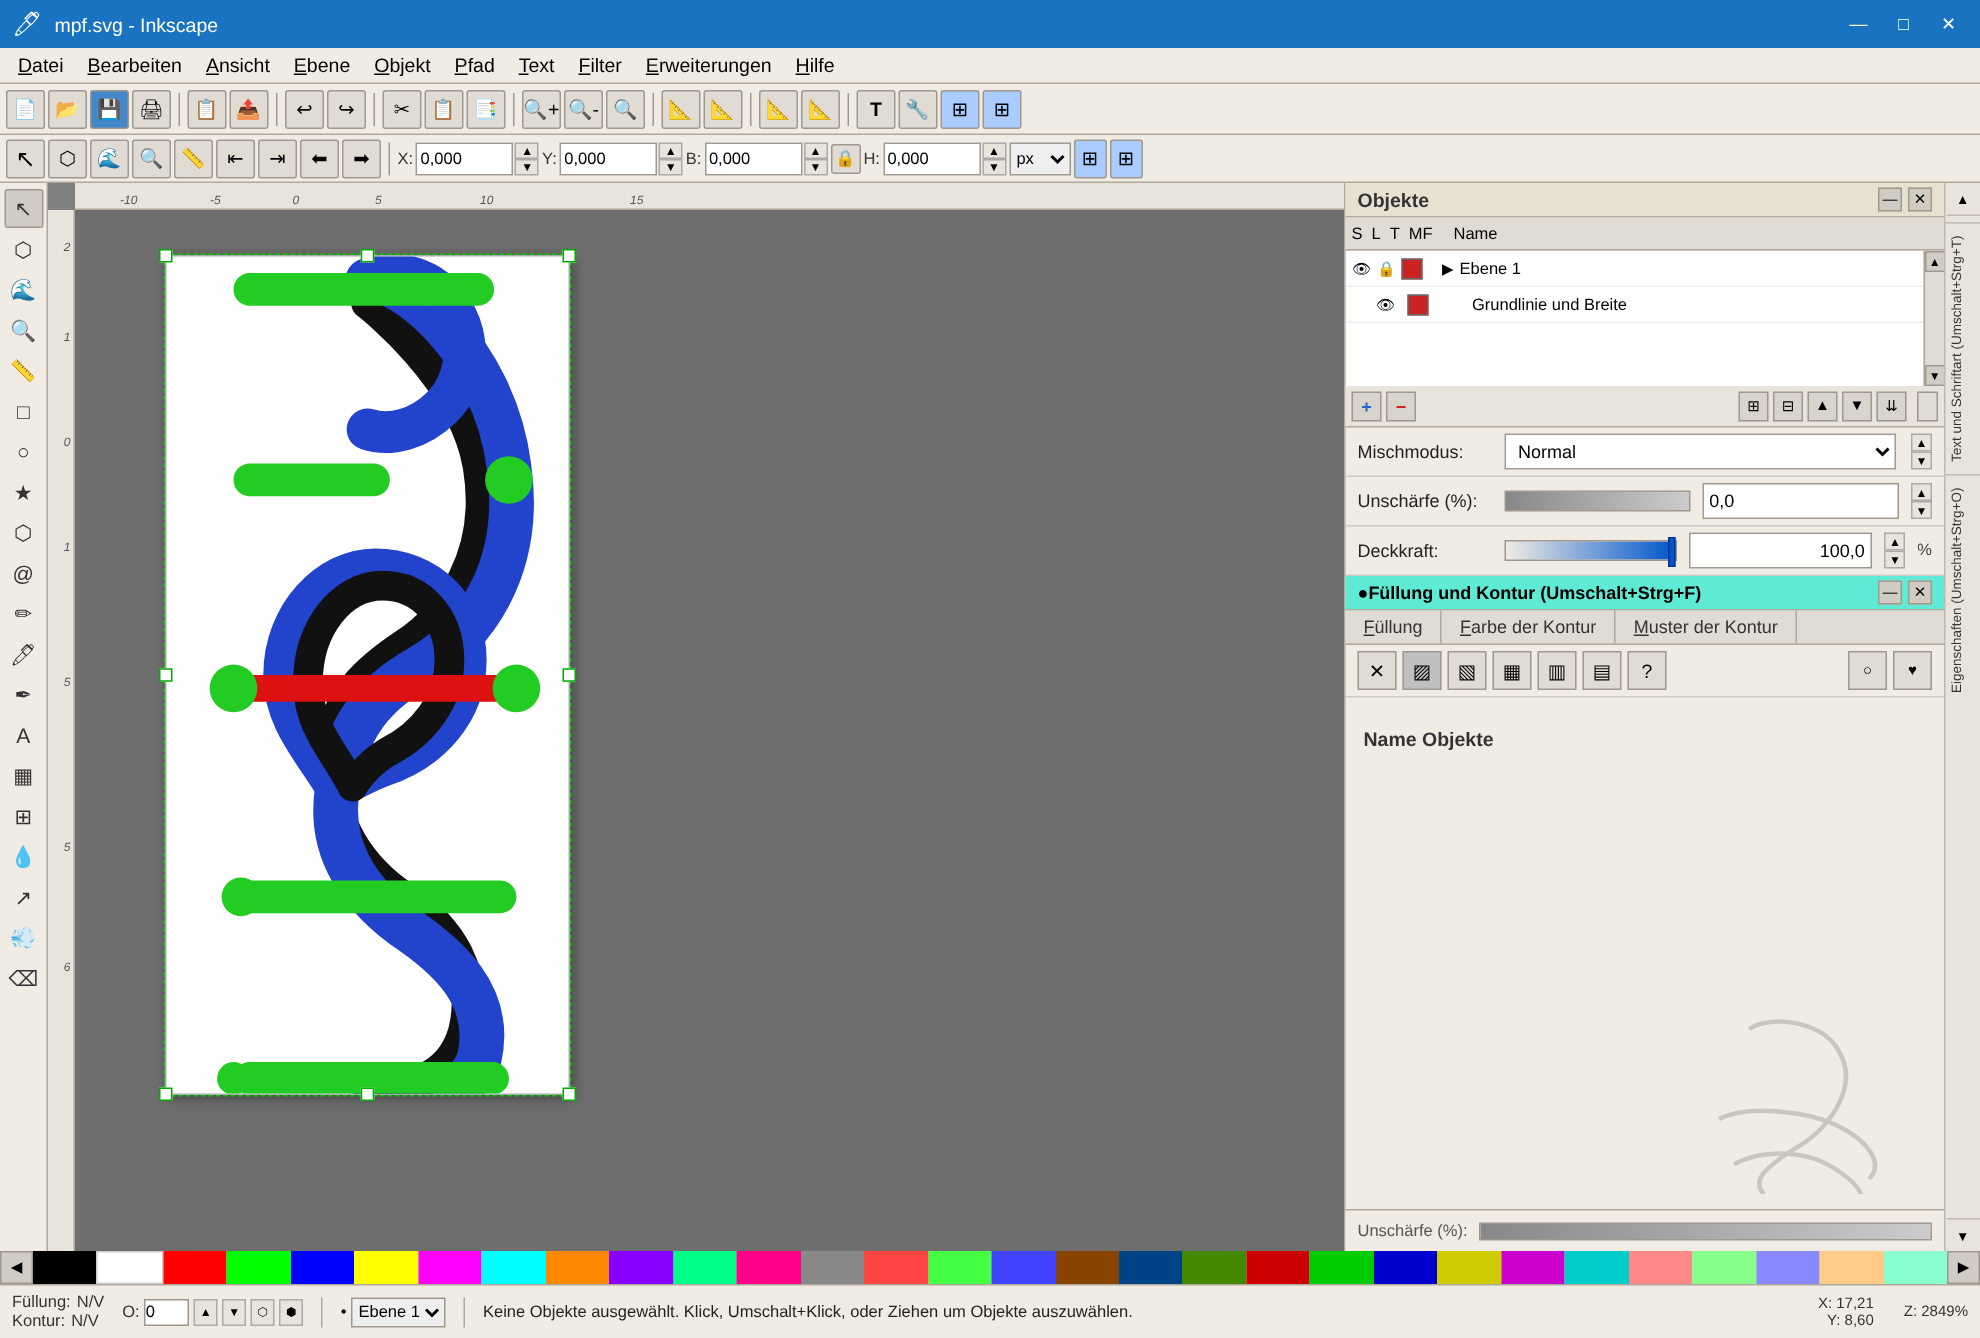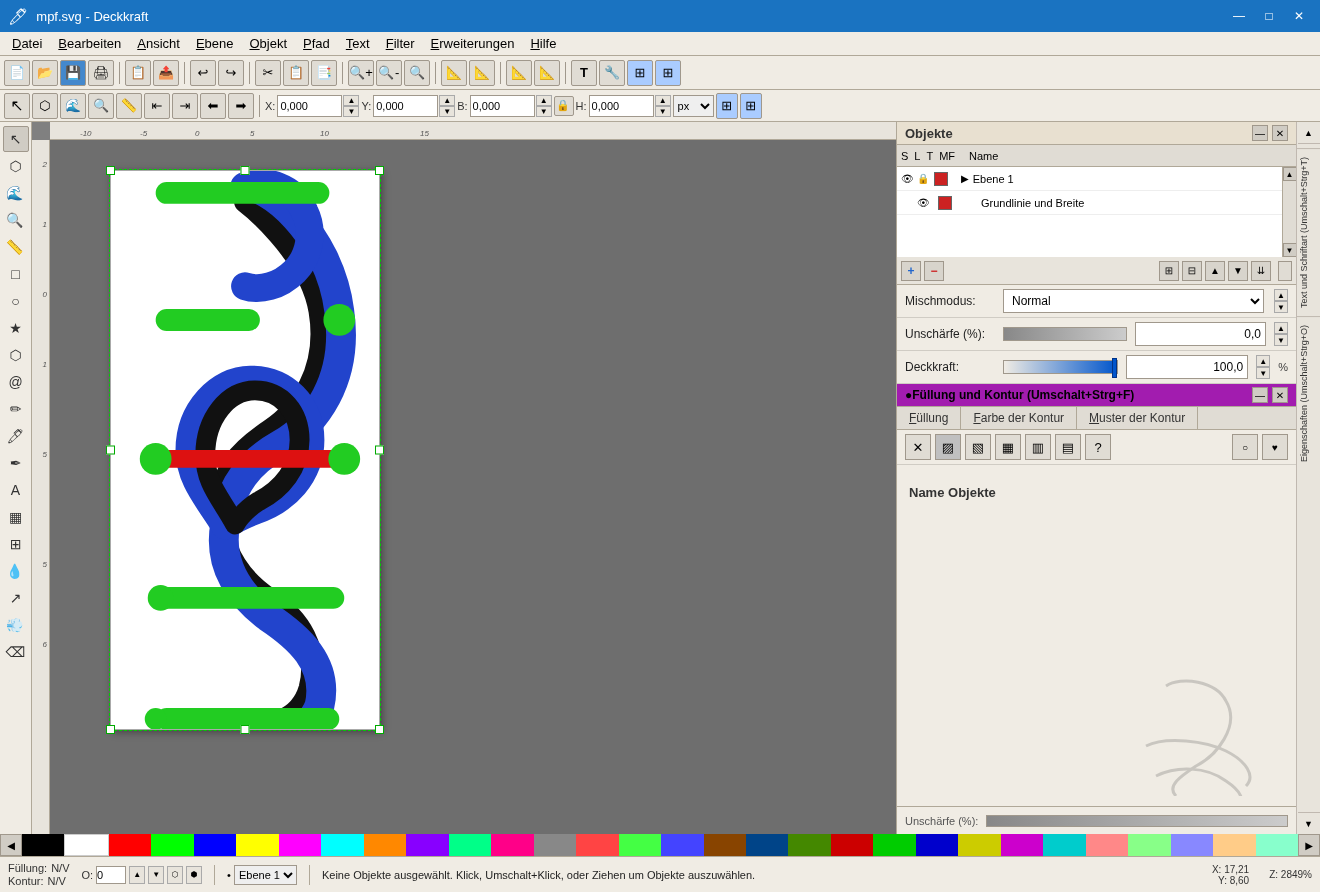--- a/index.html
+++ b/index.html
@@ -264,21 +264,21 @@
     
     .deckkraft-row {
       display: flex;
       align-items: center;
       padding: 4px 8px;
       border-bottom: 1px solid #d0ccc4;
       gap: 8px;
       min-height: 30px;
     }
     .fill-panel-header {
-      background: #a21caf;
+      background: #5eead4;
       border-bottom: 1px solid #b0a898;
       padding: 3px 8px;
       display: flex;
       align-items: center;
       justify-content: space-between;
     }
 
     .fill-tabs {
       display: flex;
       background: #e0dcd4;
@@ -355,21 +355,21 @@
       height: calc(892px - 32px - 24px - 34px - 32px - 58px);
       position: relative;
     }
   </style>
 </head>
 <body>
 
 <div class="title-bar">
   <div class="title-bar-left">
     <span style="font-size:16px;">🖊</span>
-    <span class="title-bar-title">mpf.svg - Deckkraft</span>
+    <span class="title-bar-title">mpf.svg - Inkscape</span>
   </div>
   <div class="title-bar-controls">
     <button class="title-bar-btn">—</button>
     <button class="title-bar-btn">□</button>
     <button class="title-bar-btn close">✕</button>
   </div>
 </div>
 
 <div class="menu-bar">
   <span class="menu-item"><u>D</u>atei</span>
@@ -646,21 +646,21 @@
 
         <div style="display:flex; flex-direction:column; margin-left:2px;">
           <button style="height:12px; width:14px; font-size:8px; border:1px solid #aaa; background:#e8e4dc; cursor:pointer;">▲</button>
           <button style="height:12px; width:14px; font-size:8px; border:1px solid #aaa; background:#e8e4dc; cursor:pointer;">▼</button>
         </div>
       </div>
 
       <div class="prop-row">
         <span class="prop-label">Unschärfe (%):</span>
         <div style="flex:1; height:14px; background: linear-gradient(to right, #888, #ccc); border:1px solid #a0988c; position:relative;"></div>
-        <input class="prop-input" value="0,0" style="width: 45px; text-align: right;">
+        <input class="prop-input" value="0,0" style="width: 45px; text-align: left;">
 
         <div style="display:flex; flex-direction:column;">
           <button style="height:12px; width:14px; font-size:8px; border:1px solid #aaa; background:#e8e4dc; cursor:pointer;">▲</button>
           <button style="height:12px; width:14px; font-size:8px; border:1px solid #aaa; background:#e8e4dc; cursor:pointer;">▼</button>
         </div>
       </div>
 
       <div class="deckkraft-row">
         <span class="prop-label">Deckkraft:</span>
         <div style="flex:1; height:14px; background: linear-gradient(to right, transparent, #0055cc); border:1px solid #a0988c; position:relative;">

